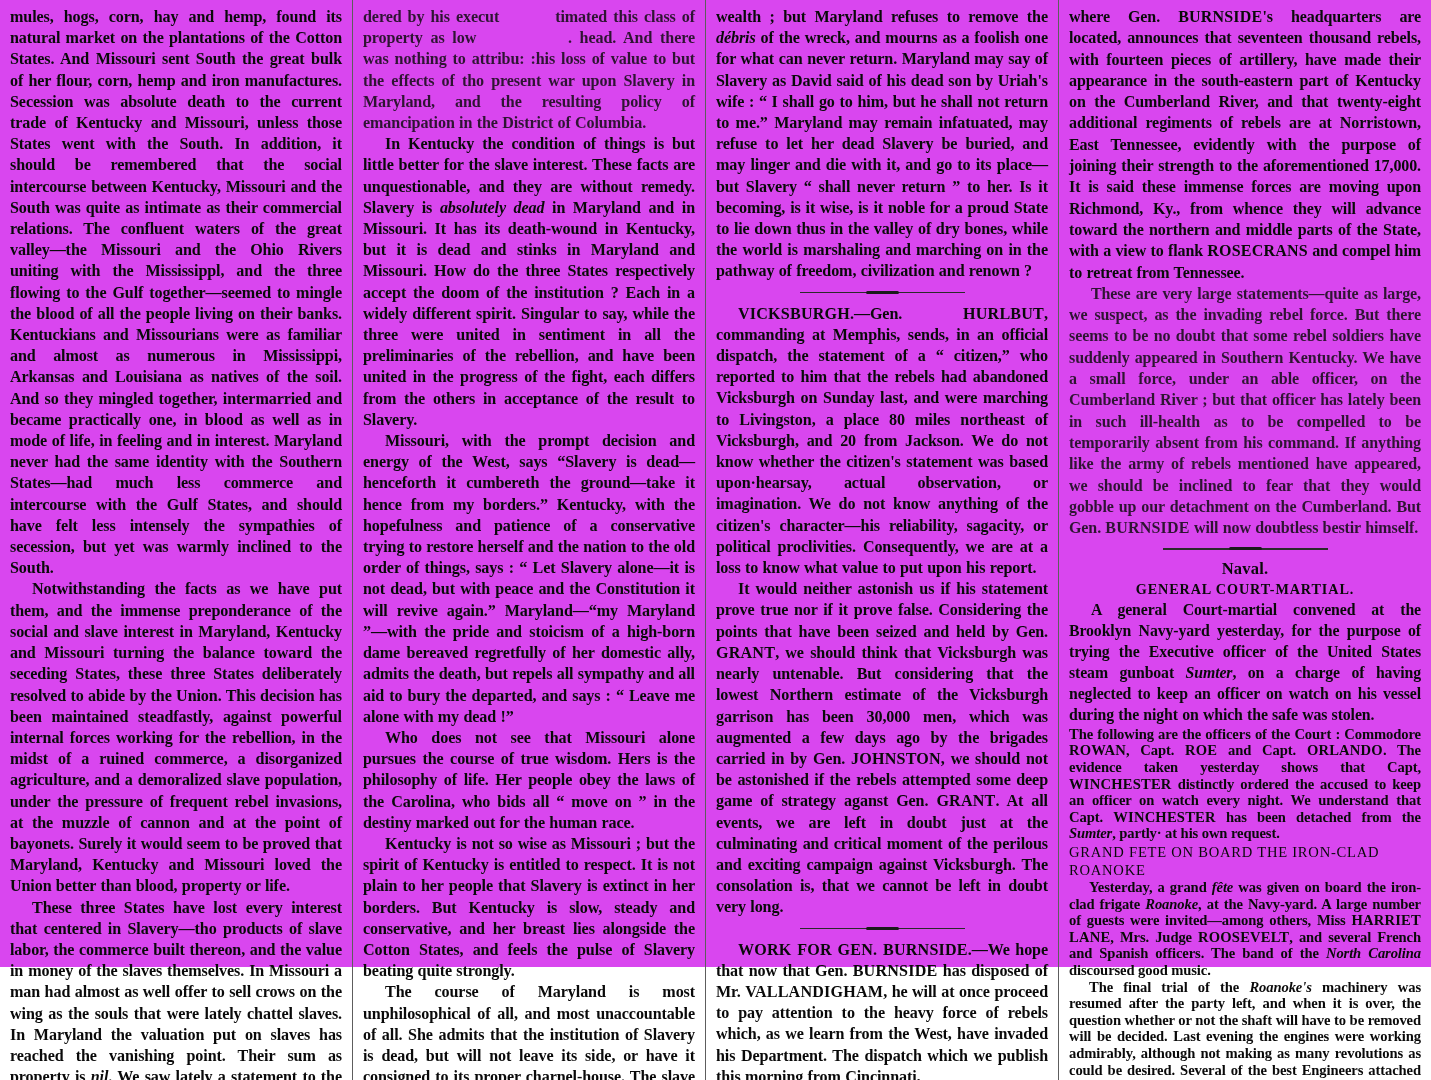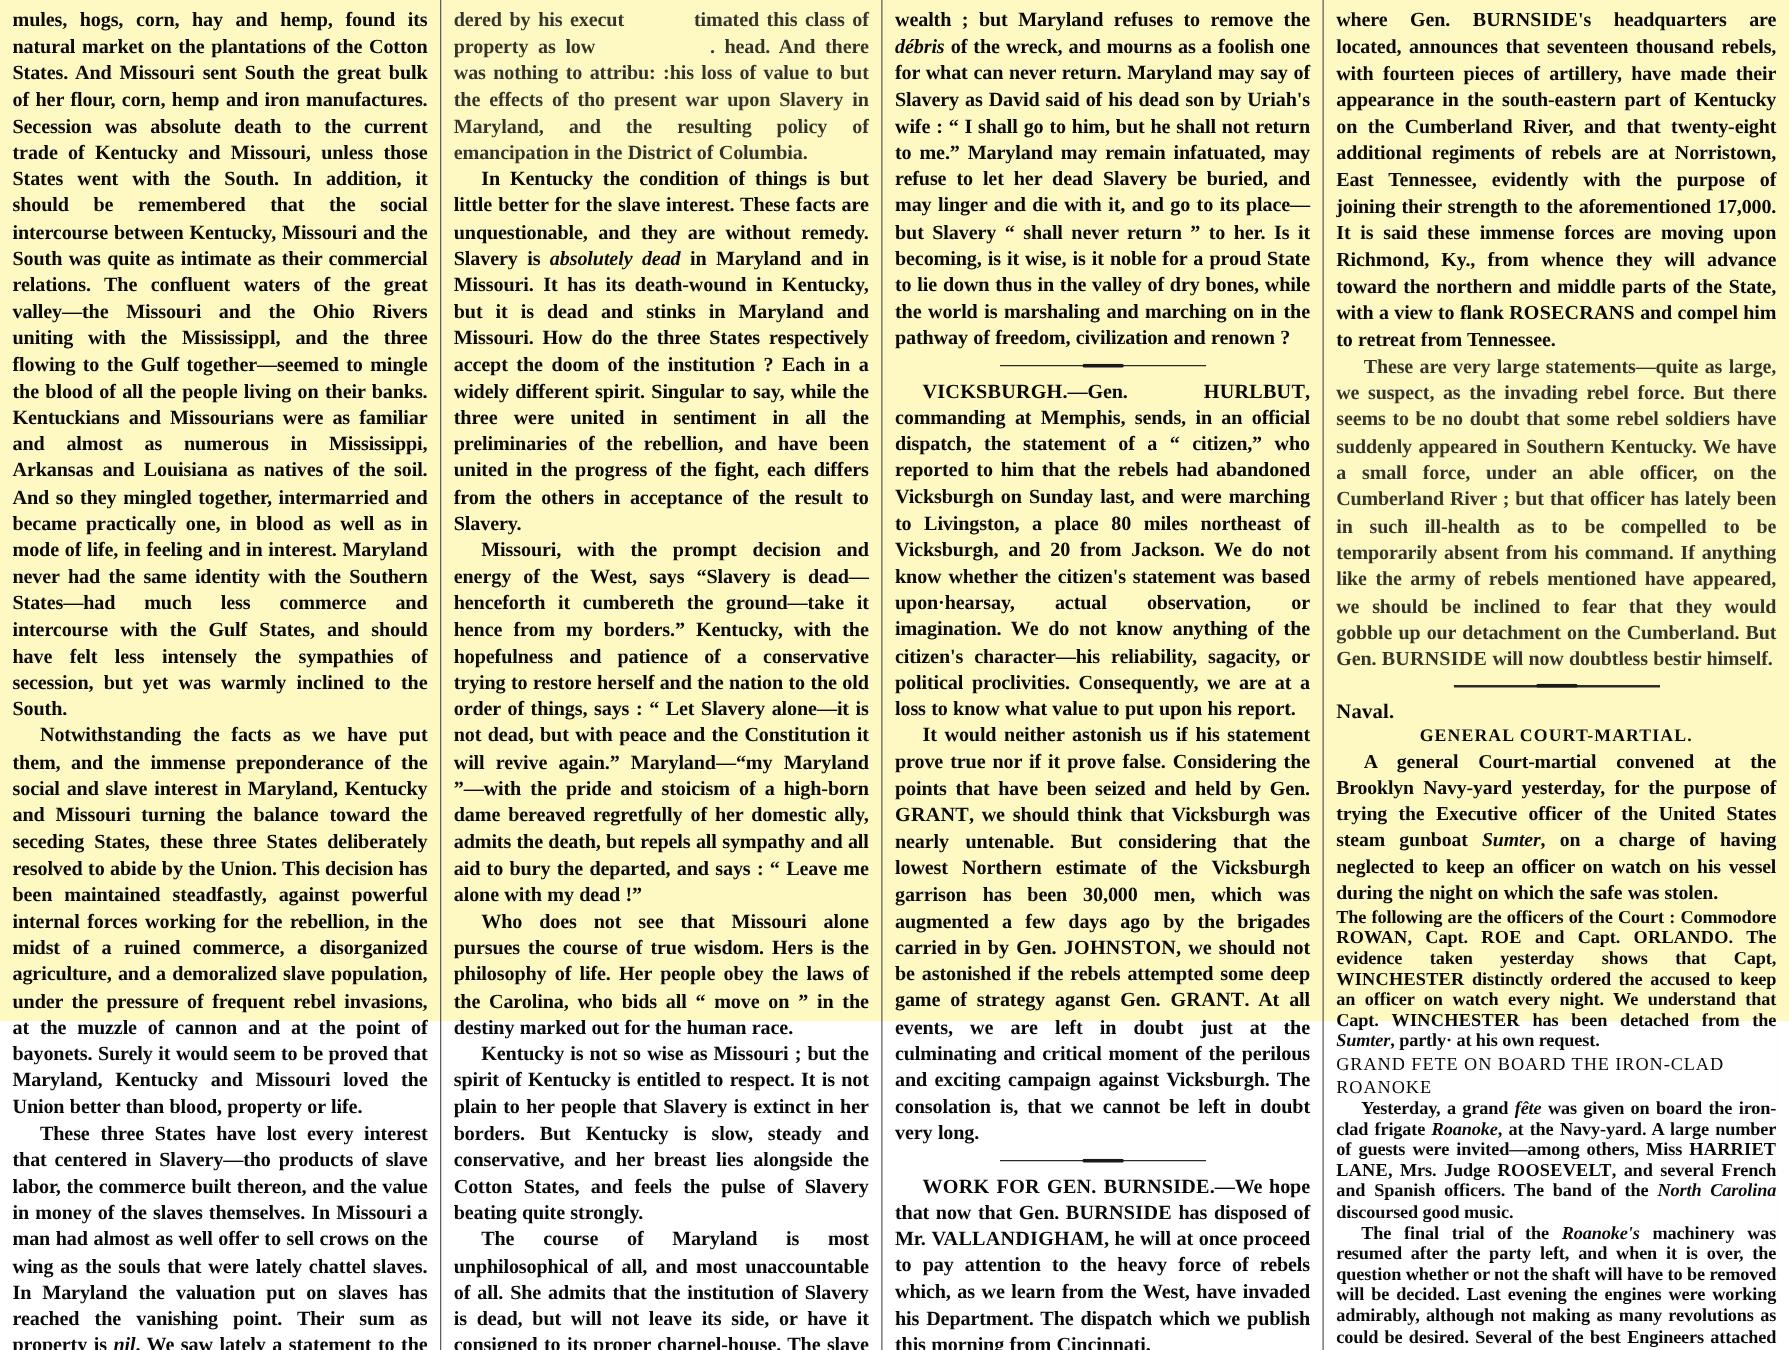--- a/index.html
+++ b/index.html
@@ -11,22 +11,22 @@
     width: 1431px;
     height: 1080px;
     overflow: hidden;
     font-family: "Liberation Serif", "DejaVu Serif", serif;
     color: #0a0a0a;
   }
 
   #page {
     position: relative;
     width: 1431px;
-    height: 817px;
-    background: #fef9c3;
+    height: 967px;
+    background: #d946ef;
     display: flex;
     box-sizing: border-box;
   }
 
   
   .col {
     position: relative;
     box-sizing: border-box;
     height: 1080px;
     overflow: hidden;
@@ -96,20 +96,21 @@
     left: 40%;
     width: 20%;
     top: 0px;
     height: 3px;
     background: #1a1a1a;
     border-radius: 2px;
   }
 
   
   .head-naval {
+    text-align: center;
     font-size: 16.5px;
     font-weight: 700;
     line-height: 19px;
     margin: 0 0 2px 0;
     letter-spacing: 0.2px;
     font-family: Liberation Serif, serif;
   }
   .head-sub {
     text-align: center;
     font-size: 14.2px;

